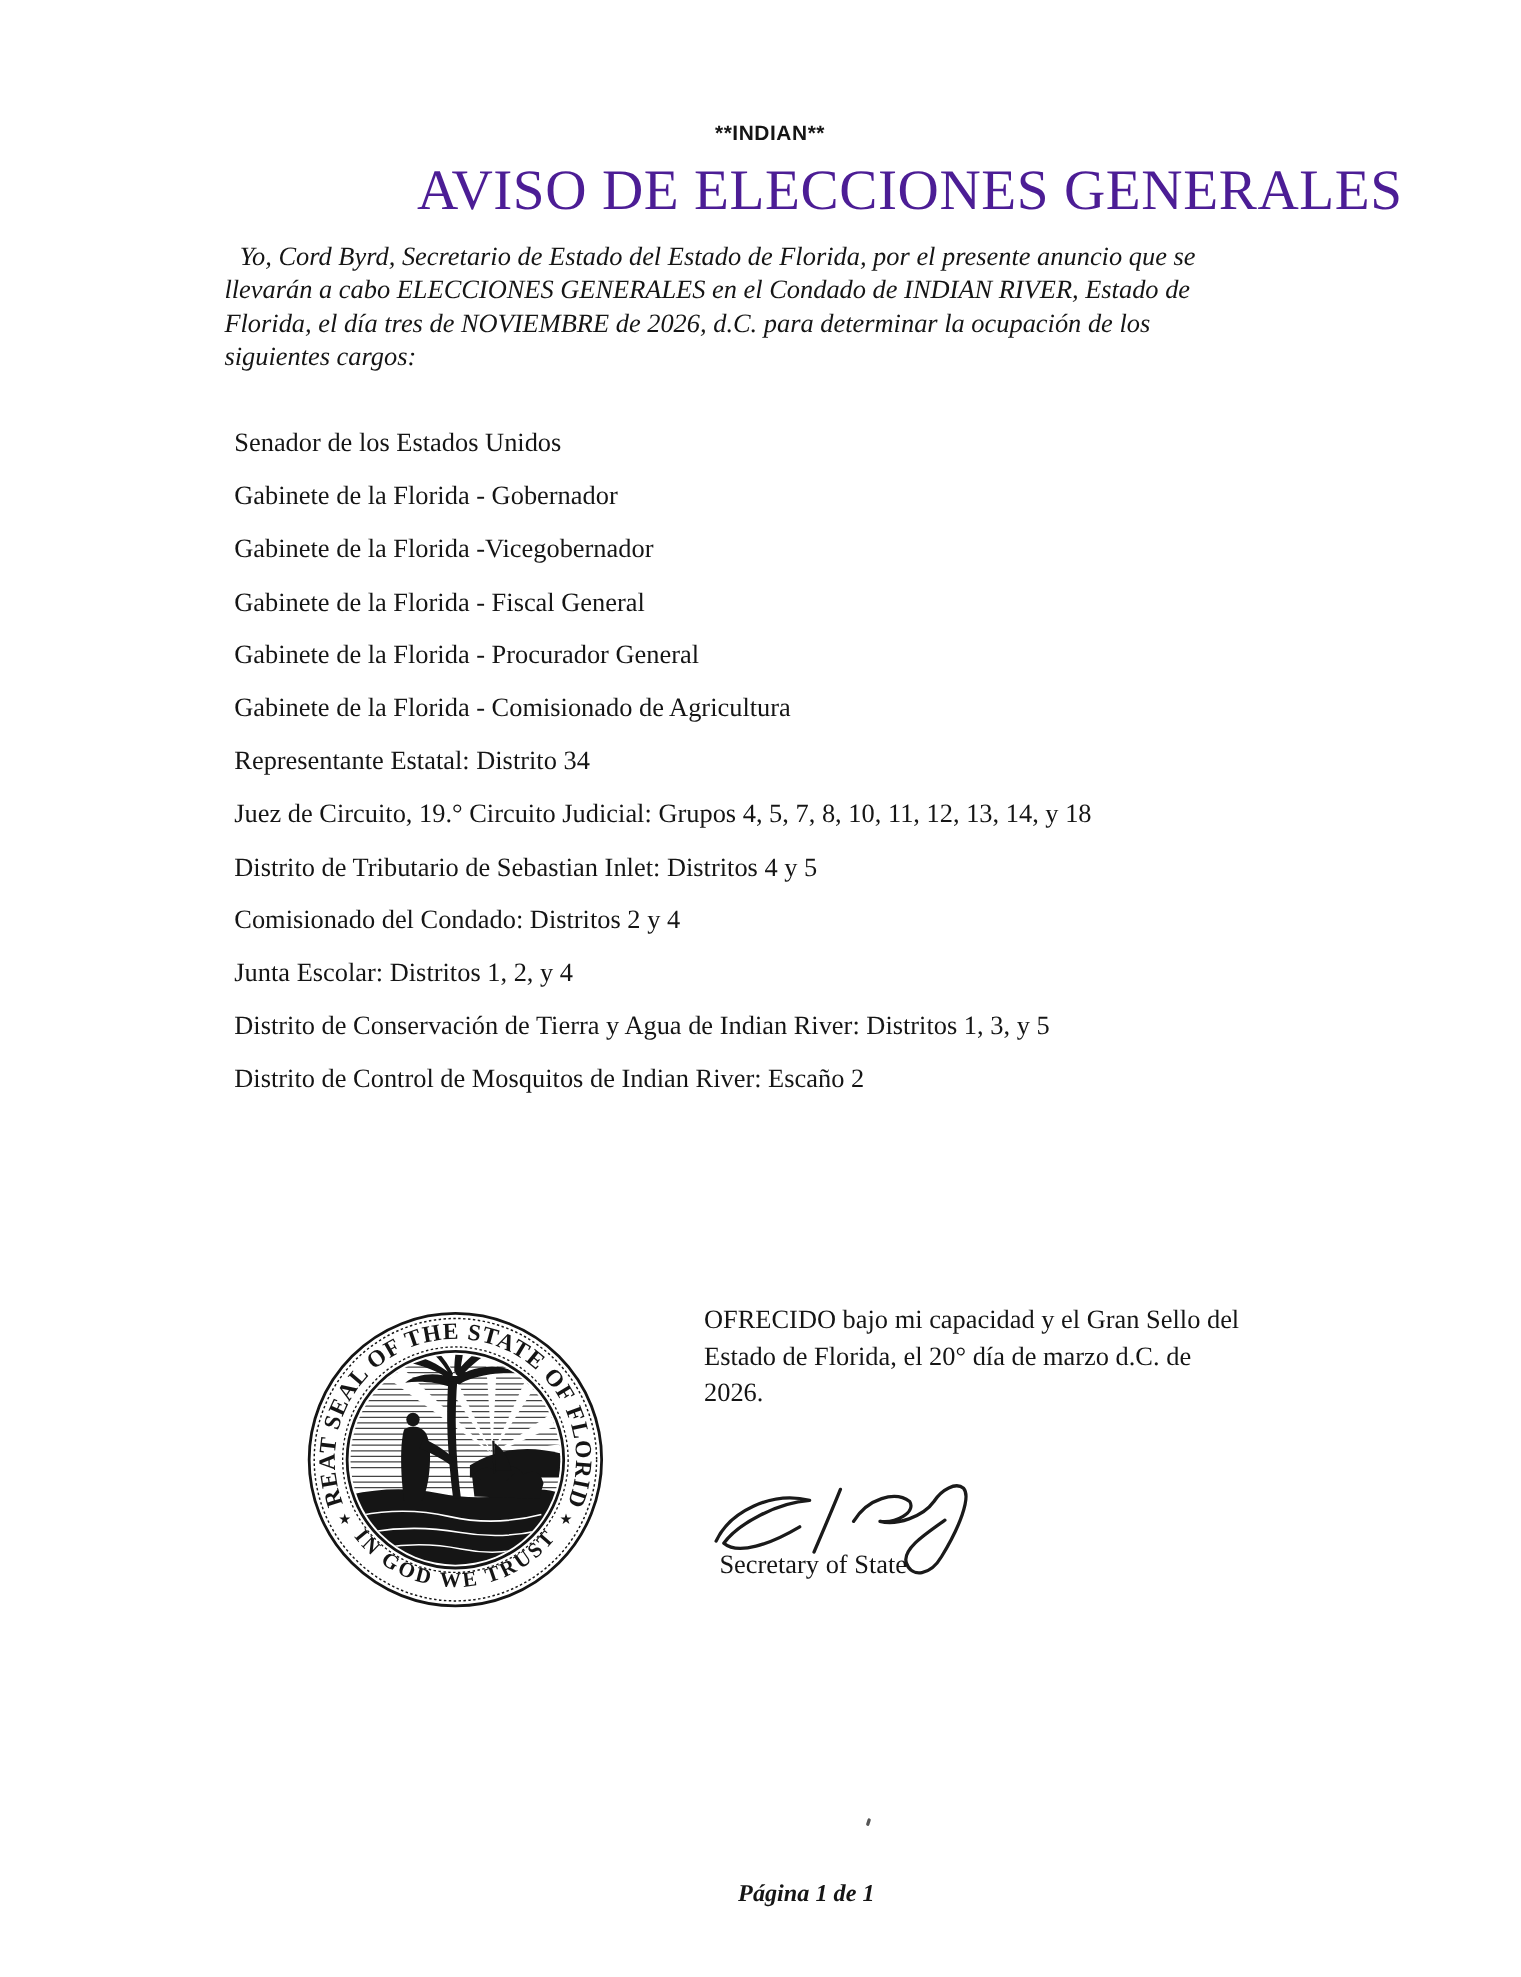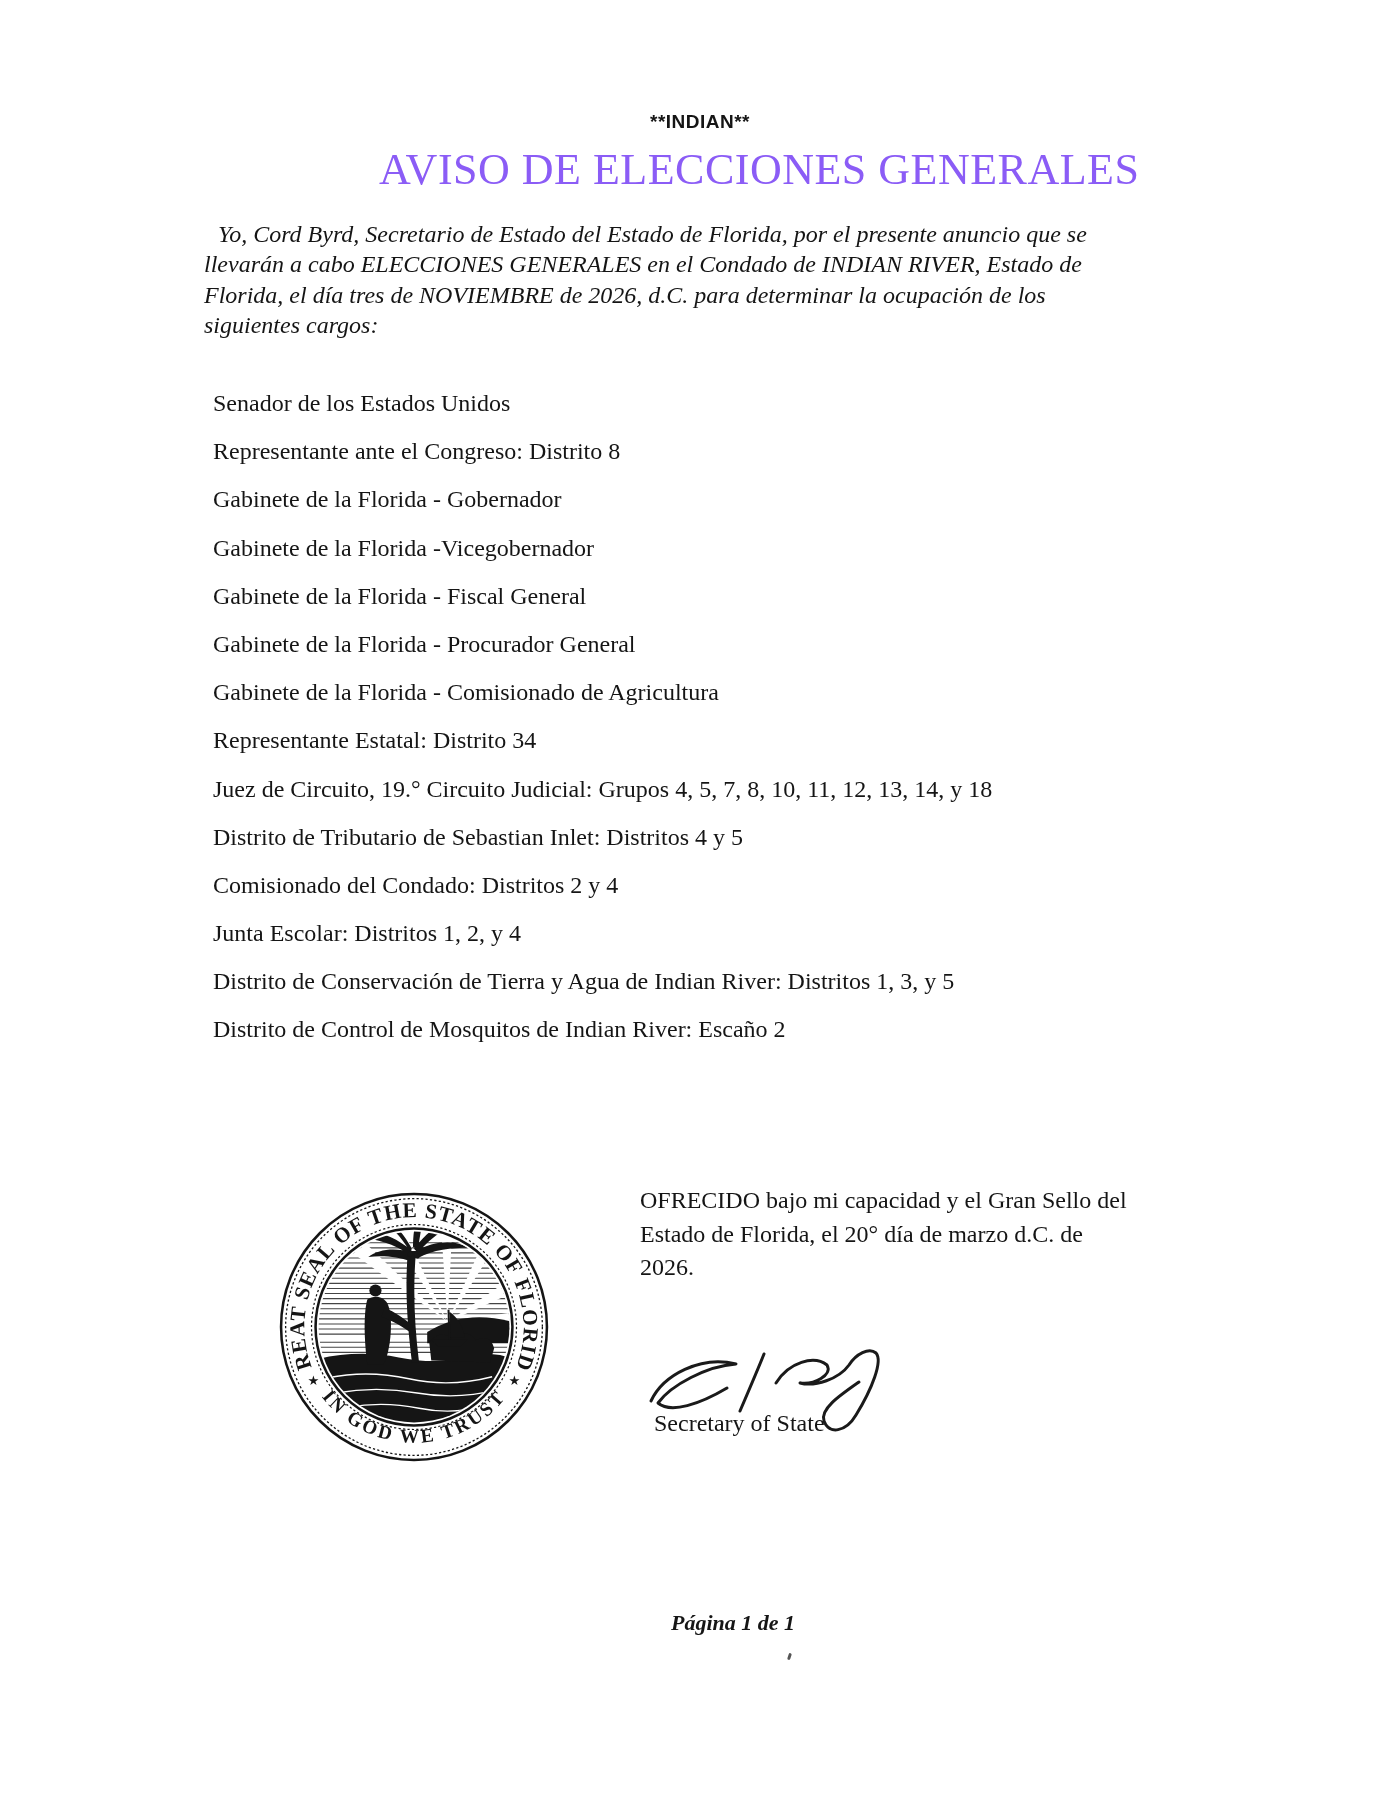--- a/index.html
+++ b/index.html
@@ -18,25 +18,25 @@
     font-family: "Liberation Sans", sans-serif;
     font-weight: bold;
     font-size: 19px;
     letter-spacing: 0.5px;
     color: #151515;
   }
   .title {
     position: absolute;
     left: 379px; top: 144px;
     margin: 0;
-    font-size: 44px;
+    font-size: 52px;
     font-weight: normal;
     letter-spacing: 0.5px;
     white-space: nowrap;
-    color: #8b5cf6;
+    color: #4c1d95;
     text-align: right;
   }
   .intro {
     position: absolute;
     left: 204px; top: 219px;
     width: 1030px;
     font-size: 24px;
     line-height: 30.3px;
     font-style: italic;
   }
@@ -89,21 +89,21 @@
     stroke-linejoin: round;
   }
   .sig-title {
     position: absolute;
     left: 654px; top: 1410px;
     font-size: 24px;
     white-space: nowrap;
   }
   .footer {
     position: absolute;
-    left: 671px; top: 1610px;
+    left: 671px; top: 1708px;
     font-size: 22px;
     font-weight: bold;
     font-style: italic;
     white-space: nowrap;
   }
   .speck {
     position: absolute;
     left: 788px; top: 1653px;
     width: 3px; height: 7px;
     background: #555;
@@ -122,21 +122,20 @@
 
   <div class="intro">
       <p>Yo, Cord Byrd, Secretario de Estado del Estado de Florida, por el presente anuncio que se</p>
       <p>llevarán a cabo ELECCIONES GENERALES en el Condado de INDIAN RIVER, Estado de</p>
       <p>Florida, el día tres de NOVIEMBRE de 2026, d.C. para determinar la ocupación de los</p>
       <p>siguientes cargos:</p>
     </div>
 
   <ul class="offices">
       <li>Senador de los Estados Unidos</li>
-      <li>Representante ante el Congreso: Distrito 8</li>
       <li>Gabinete de la Florida - Gobernador</li>
       <li>Gabinete de la Florida -Vicegobernador</li>
       <li>Gabinete de la Florida - Fiscal General</li>
       <li>Gabinete de la Florida - Procurador General</li>
       <li>Gabinete de la Florida - Comisionado de Agricultura</li>
       <li>Representante Estatal: Distrito 34</li>
       <li>Juez de Circuito, 19.° Circuito Judicial: Grupos 4, 5, 7, 8, 10, 11, 12, 13, 14, y 18</li>
       <li>Distrito de Tributario de Sebastian Inlet: Distritos 4 y 5</li>
       <li>Comisionado del Condado: Distritos 2 y 4</li>
       <li>Junta Escolar: Distritos 1, 2, y 4</li>

